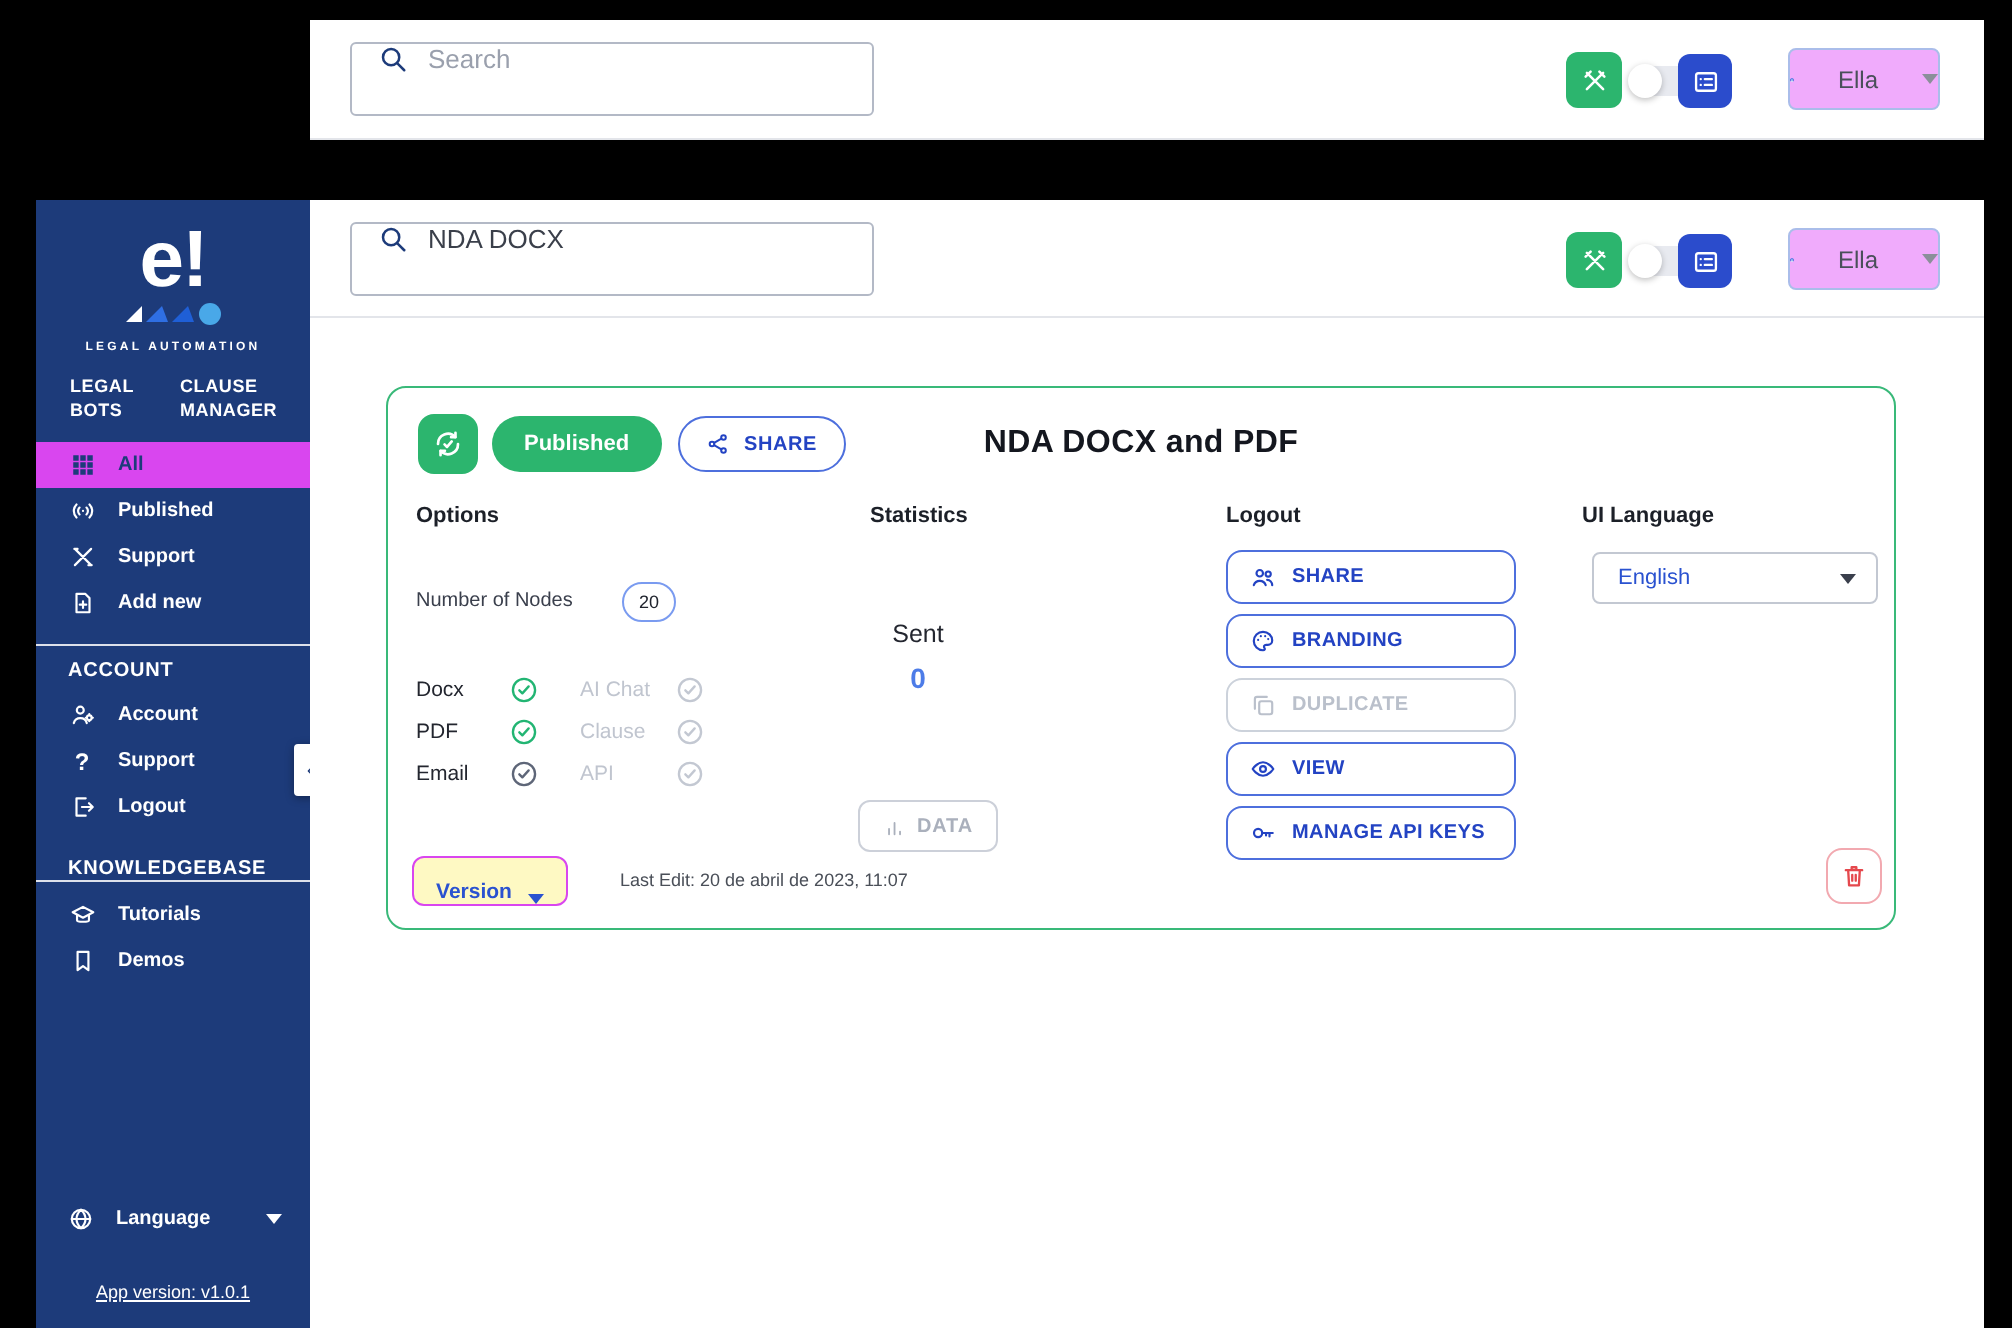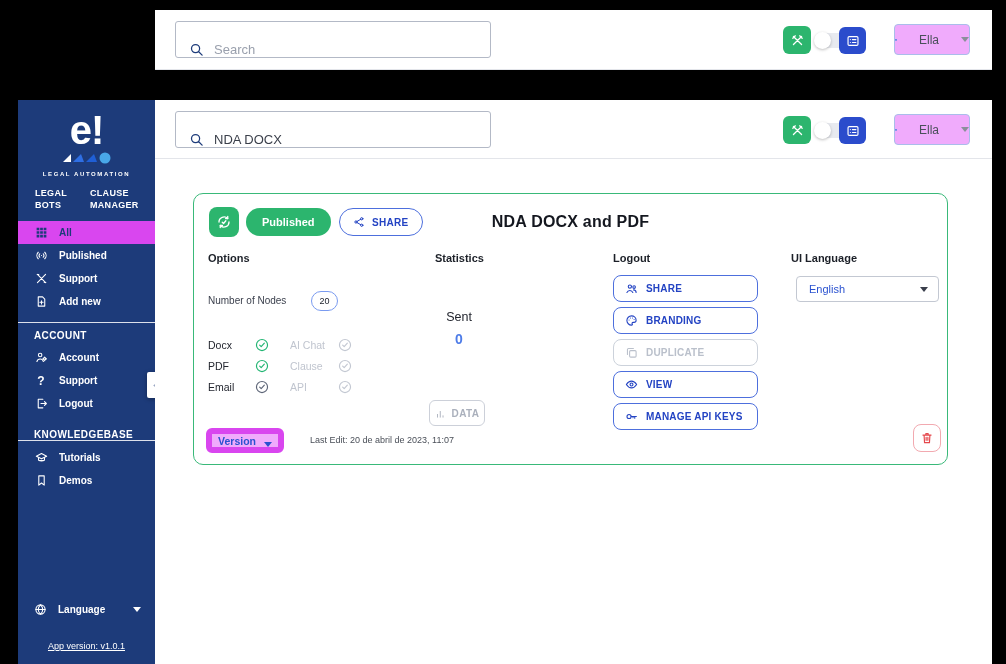--- a/index.html
+++ b/index.html
@@ -14,23 +14,23 @@
   }
   .fi path { fill:currentColor; stroke:none; }
   .caret { width:0; height:0; border-left:4px solid transparent;
            border-right:4px solid transparent; border-top:5px solid currentColor; }
 
   
   .topbar { position:absolute; left:155px; width:837px; height:60px;
             background:#fff; border-bottom:1px solid #e3e5ea; }
   #topbar1 { top:10px; }
   #topbar2 { top:100px; height:59px; }
-  .searchbox { position:absolute; left:20px; top:11px; width:316px; height:37px;
+  .searchbox { position:absolute; left:20px; top:11px; width:262px; height:37px;
                border:1px solid #b3b9c6; border-radius:3px; display:flex;
-               align-items:flex-end; padding:0 10px 0 13px; gap:10px; color:#1d3b7a; }
+               align-items:flex-start; padding:0 10px 0 13px; gap:10px; color:#1d3b7a; }
   .searchbox input { border:none; outline:none; flex:1; font-size:13px;
                      color:#3a3f4a; font-family:inherit; background:transparent; }
   .searchbox input::placeholder { color:#9aa0ad; }
   .sqbtn { position:absolute; top:16px; width:28px; height:28px; border:none;
            border-radius:6px; color:#fff; display:flex; align-items:center;
            justify-content:center; cursor:pointer; }
   .sqbtn.green { left:628px; background:#2cb56e; }
   .sqbtn.royal { left:684px; top:17px; width:27px; height:27px; background:#2b4ccc; }
   .toggle { position:absolute; left:661px; top:23px; width:30px; height:15px;
             background:#e8eaf0; border-radius:8px; cursor:pointer; }
@@ -109,39 +109,39 @@
   .feat-row .l1 { width:47px; color:#23262f; }
   .feat-row .c1 { width:35px; }
   .feat-row .l2 { width:48px; color:#c0c5cf; }
   .chk { display:inline-flex; }
   .chk.green { color:#22b573; }
   .chk.dark  { color:#5e6678; }
   .chk.gray  { color:#c3c8d2; }
   .stat-wrap { position:absolute; left:215px; width:100px; text-align:center; }
   .sent-label { top:116px; font-size:12.5px; color:#23262f; }
   .sent-value { top:137px; font-size:14px; font-weight:700; color:#4d7ce8; }
-  .data-btn { position:absolute; left:235px; top:206px; width:56px; height:26px;
+  .data-btn { position:absolute; left:235px; top:206px; width:70px; height:26px;
               background:#fff; border:1px solid #ccd0d9; border-radius:6px;
               color:#aab0bc; font-size:10px; font-weight:700; letter-spacing:.4px;
               display:flex; align-items:center; justify-content:center; gap:6px;
               cursor:pointer; font-family:inherit; }
   .action-btn { position:absolute; left:419px; width:145px; height:27px;
                 background:#fff; border:1.5px solid #4d6fdd; border-radius:8px;
                 color:#2343c3; font-size:10px; font-weight:700; letter-spacing:.2px;
                 display:flex; align-items:center; gap:8px; padding-left:11px;
                 cursor:pointer; font-family:inherit; }
   .action-btn.disabled { border-color:#ccd2db; color:#bac0cb; }
   .ui-select { position:absolute; left:602px; top:82px; width:143px; height:26px;
                border:1px solid #c3c8d2; border-radius:4px; display:flex;
                align-items:center; padding:0 10px 0 12px; cursor:pointer;
                background:#fff; }
   .ui-select .val { font-size:11px; color:#2a52d0; flex:1; }
   .ui-select .caret { color:#3a3f4c; }
   .version-btn { position:absolute; left:12px; top:234px; width:78px; height:25px;
-                 background:#f0abfc; border:6px solid #d946ef; border-radius:6px;
+                 background:#fef9c3; border:1px solid #d946ef; border-radius:6px;
                  color:#2a52d0; font-size:10.5px; font-weight:700; display:flex;
                  align-items:flex-end; justify-content:center; gap:8px;
                  cursor:pointer; font-family:inherit; }
   .version-btn .caret { color:#2a52d0; }
   .last-edit { position:absolute; left:116px; top:241px; font-size:9px;
                color:#4a4f58; }
   .trash-btn { position:absolute; left:719px; top:230px; width:28px; height:28px;
                background:#fff; border:1.5px solid #f2a9b0; border-radius:8px;
                color:#e5484d; display:flex; align-items:center;
                justify-content:center; cursor:pointer; }

